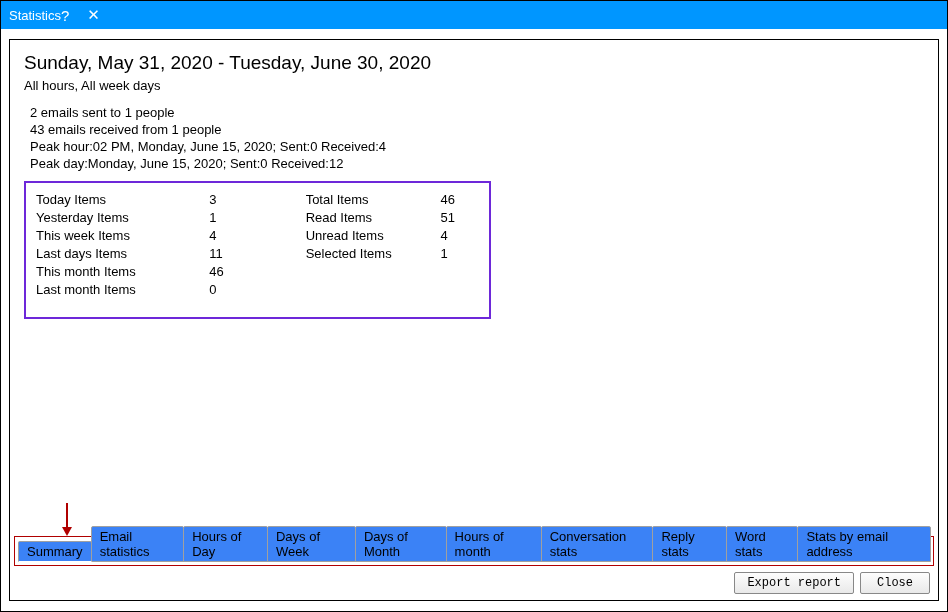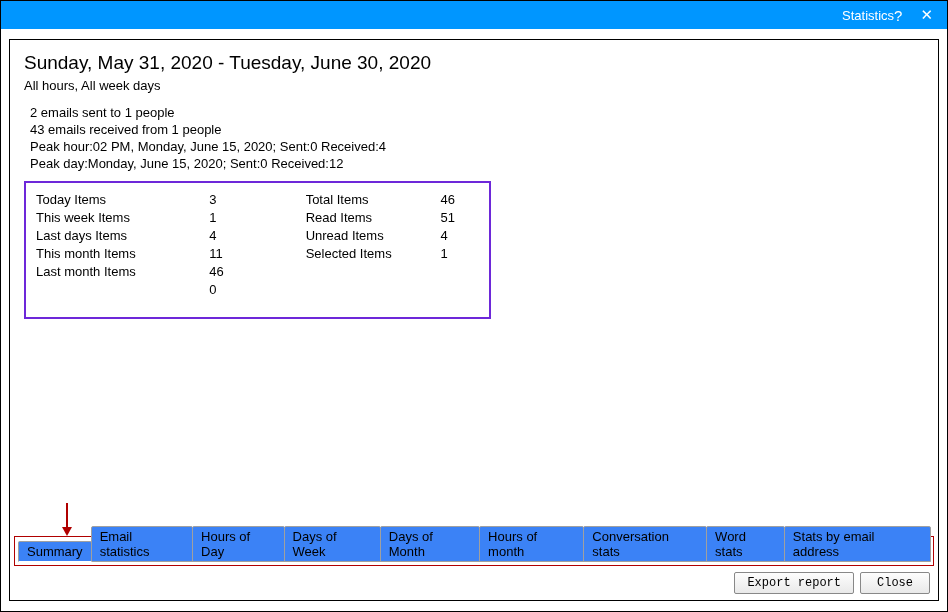--- a/index.html
+++ b/index.html
@@ -2,21 +2,21 @@
 <html><head>
   <meta charset="utf-8">
   <style>
     * { margin:0; padding:0; box-sizing:border-box; }
     body { background:#000; font-family:"Segoe UI",Tahoma,Arial,sans-serif; font-size:13px; color:#000; }
     .window {
       position:relative; width:948px; height:612px; margin:0 auto;
       background:#fff; border:1px solid #000;
     }
     .titlebar {
-      display:flex; align-items:center; justify-content:flex-end;
+      display:flex; align-items:center; justify-content:flex-start;
       height:28px; background:#0096ff; color:#fff; padding:0 8px;
     }
     .titlebar-title { font-size:13px; }
     .titlebar-ctrls { display:flex; align-items:center; gap:18px; margin-right:6px; }
     .titlebar-ctrls span { cursor:default; font-size:15px; }
     .content {
       position:absolute; left:8px; right:8px; top:38px; bottom:10px;
       border:1px solid #000; background:#fff;
     }
     .inner { padding:12px 14px; }
@@ -91,20 +91,21 @@
         <div class="stat-line">2 emails sent to 1 people</div>
         <div class="stat-line">43 emails received from 1 people</div>
         <div class="stat-line">Peak hour:02 PM, Monday, June 15, 2020; Sent:0 Received:4</div>
         <div class="stat-line">Peak day:Monday, June 15, 2020; Sent:0 Received:12</div>
       </div>
 
       <div class="table-box">
         <div class="cols">
           <div class="col-labels">
             <div class="cell">Today Items</div>
+            <div class="cell">Yesterday Items</div>
             <div class="cell">This week Items</div>
             <div class="cell">Last days Items</div>
             <div class="cell">This month Items</div>
             <div class="cell">Last month Items</div>
           </div>
           <div class="col-values">
             <div class="cell">3</div>
             <div class="cell">1</div>
             <div class="cell">4</div>
             <div class="cell">11</div>
@@ -135,20 +136,21 @@
     <div class="tabs-wrap">
       <div class="tabstrip">
         <div class="baseline"></div>
         <div class="tab active">Summary</div>
         <div class="tab">Email statistics</div>
         <div class="tab">Hours of Day</div>
         <div class="tab">Days of Week</div>
         <div class="tab">Days of Month</div>
         <div class="tab">Hours of month</div>
         <div class="tab">Conversation stats</div>
+        <div class="tab">Reply stats</div>
         <div class="tab">Word stats</div>
         <div class="tab">Stats by email address</div>
       </div>
     </div>
 
     <div class="footer">
       <div class="btn">Export report</div>
       <div class="btn">Close</div>
     </div>
   </div>

